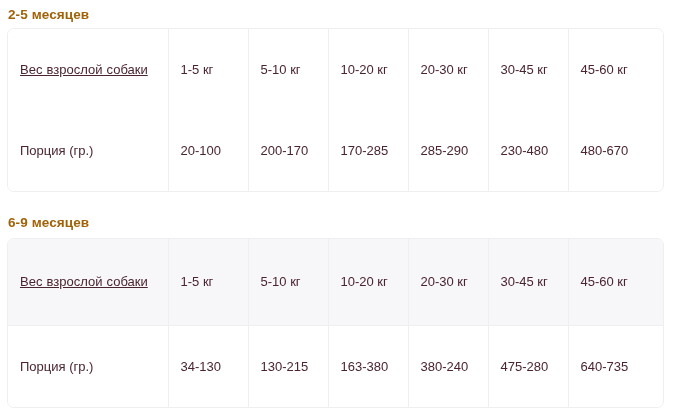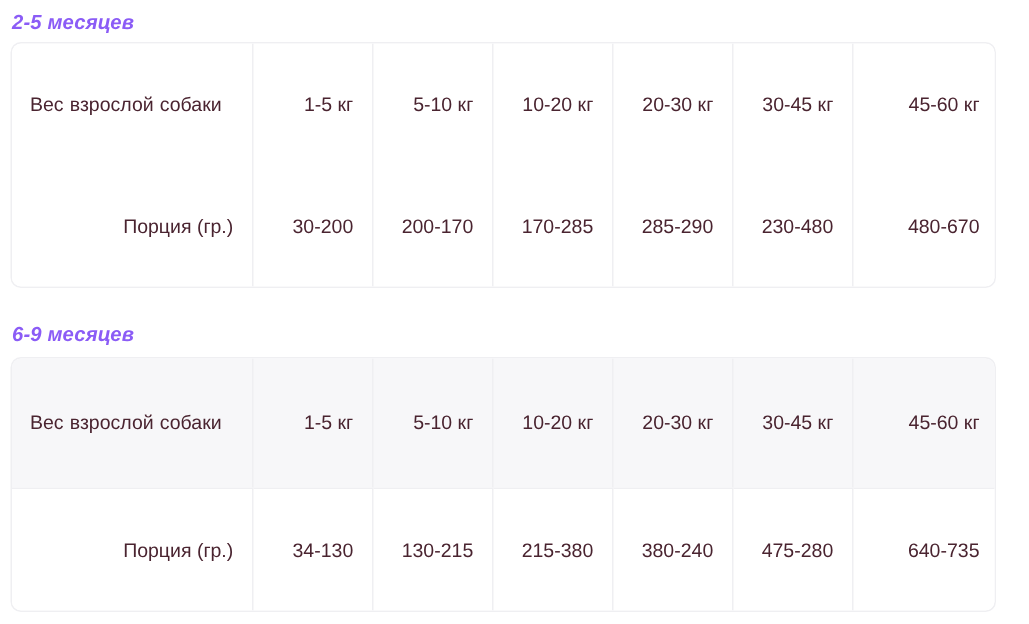--- a/index.html
+++ b/index.html
@@ -21,28 +21,27 @@
     position: absolute;
     left: 0;
     width: 686px;
   }
   .section--first { top: 0; }
   .section--second { top: 208px; }
 
   .section-title {
     font-size: 13.5px;
     font-weight: bold;
-    color: #8b5cf6;
+    color: #a16207;
     letter-spacing: 0.1px;
     margin: 0;
     padding: 5px 0 0 8px;
     height: 22px;
     line-height: 20px;
     white-space: nowrap;
-    font-style: italic;
   }
 
   .table-card {
     position: absolute;
     left: 7px;
     width: 657px;
     box-sizing: border-box;
     border: 1px solid #efeff2;
     border-radius: 7px;
     background: #ffffff;
@@ -62,35 +61,35 @@
   table.feed-table col.col-w-last{ width: 97px; }
 
   table.feed-table td {
     border-left: 1px solid #efeff2;
     padding: 0 12px;
     font-size: 13px;
     line-height: 27px;
     color: #4a2430;
     vertical-align: middle;
     font-weight: normal;
-    text-align: right;
   }
   table.feed-table td:first-child {
     border-left: none;
   }
 
   .cell-label {
     text-align: justify;
     text-align-last: left;
     word-spacing: 0.5px;
   }
   .cell-label > span {
     display: block;
     text-align: justify;
     text-align-last: left;
+    text-decoration: underline;
   }
 
   
   .variant-plain tr.row-head td { background: #ffffff; }
   .variant-plain tr.row-data td { background: #ffffff; }
   .variant-plain tr.row-head td { height: 70px; }
   .variant-plain tr.row-data td { height: 70px; }
 
   
   .variant-banded tr.row-head td {
@@ -128,21 +127,21 @@
           </td>
           <td>1-5 кг</td>
           <td>5-10 кг</td>
           <td>10-20 кг</td>
           <td>20-30 кг</td>
           <td>30-45 кг</td>
           <td>45-60 кг</td>
         </tr>
         <tr class="row-data">
           <td>Порция (гр.)</td>
-          <td>30-200</td>
+          <td>20-100</td>
           <td>200-170</td>
           <td>170-285</td>
           <td>285-290</td>
           <td>230-480</td>
           <td>480-670</td>
         </tr>
       </tbody>
     </table>
   </div>
 </div>
@@ -171,21 +170,21 @@
           <td>5-10 кг</td>
           <td>10-20 кг</td>
           <td>20-30 кг</td>
           <td>30-45 кг</td>
           <td>45-60 кг</td>
         </tr>
         <tr class="row-data">
           <td>Порция (гр.)</td>
           <td>34-130</td>
           <td>130-215</td>
-          <td>215-380</td>
+          <td>163-380</td>
           <td>380-240</td>
           <td>475-280</td>
           <td>640-735</td>
         </tr>
       </tbody>
     </table>
   </div>
 </div>
 
 </body></html>

